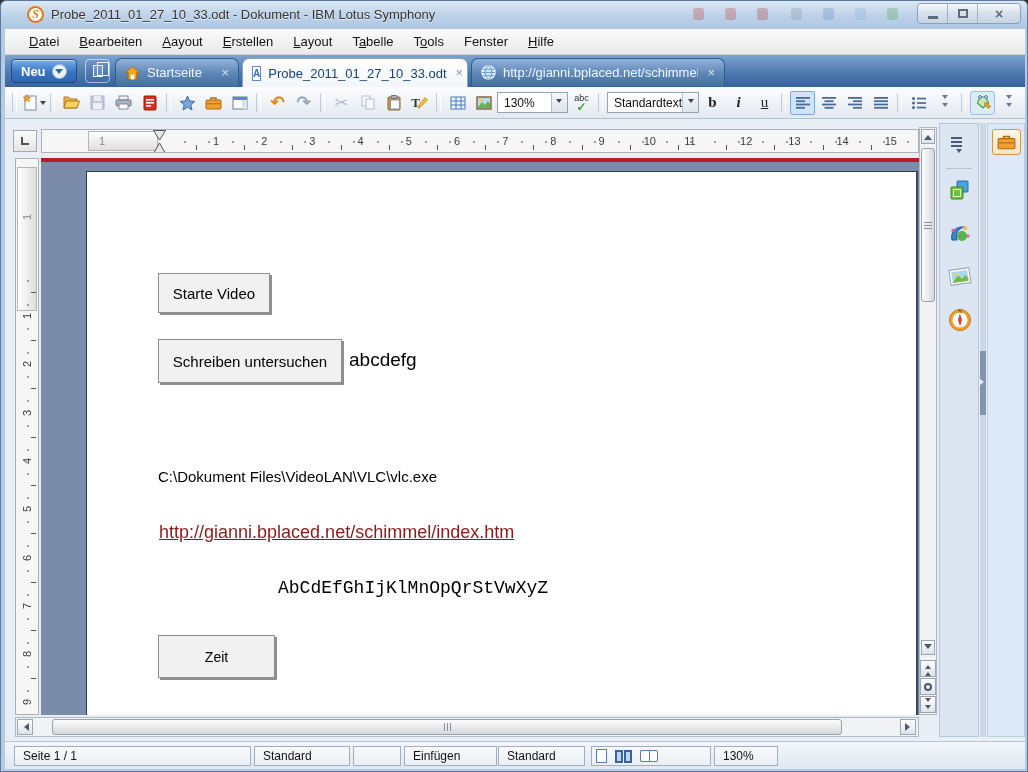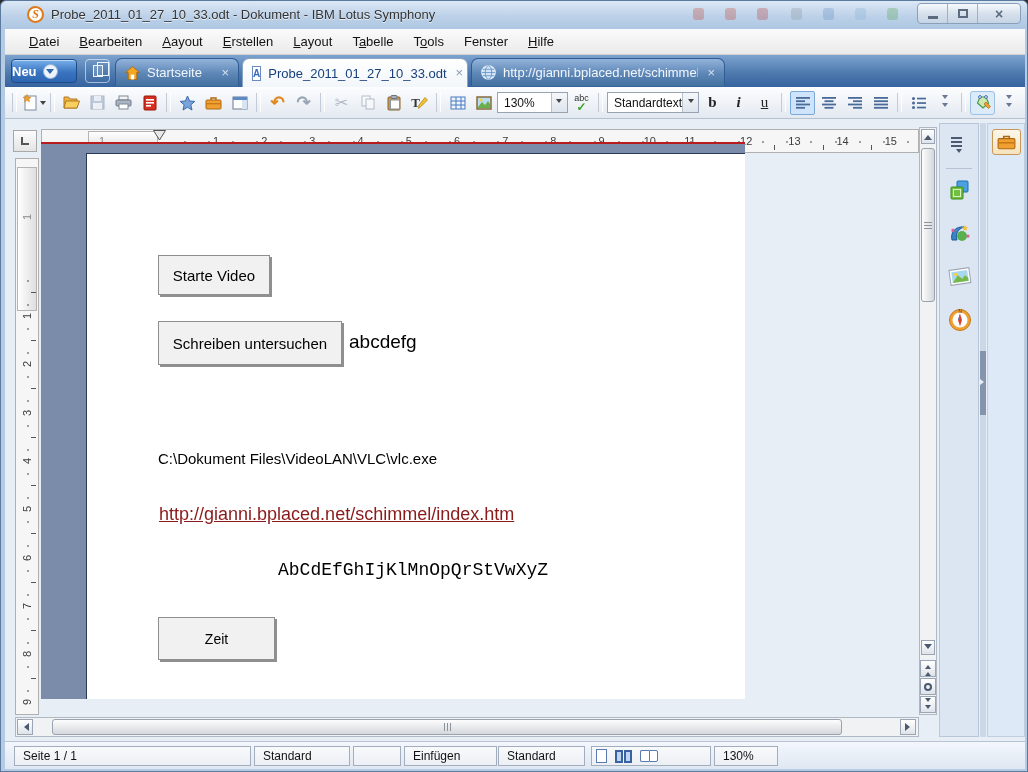--- a/index.html
+++ b/index.html
@@ -25,21 +25,21 @@
   
   .menubar{position:absolute;left:4px;top:28px;width:1020px;height:26px;display:flex;align-items:center;
            background:linear-gradient(#fbfbfb,#eaeaea);border-bottom:1px solid #d2d2d2;padding-left:14px;}
   .mitem{font-size:13px;color:#141414;padding:3px 10px;cursor:default;}
   .mn{text-decoration:underline;}
   
   .tabbar{position:absolute;left:4px;top:54px;width:1020px;height:32px;
           background:linear-gradient(#7da3d0,#4b77ac 60%,#36649f);display:flex;align-items:flex-end;}
   .neubtn{position:absolute;left:6px;top:4px;height:24px;width:66px;border-radius:4px;
           background:linear-gradient(#77b0ea,#3a74c0 55%,#2d66b2);border:1px solid #1c4c88;
-          color:#fff;font-size:13px;font-weight:bold;display:flex;align-items:center;gap:6px;
+          color:#fff;font-size:13px;font-weight:bold;display:flex;align-items:center;padding-left:9px;gap:6px;
           box-shadow:inset 0 1px 0 rgba(255,255,255,.5);}
   .neuarrow{width:15px;height:15px;border-radius:50%;background:#eef4fb;border:1px solid #9ab4d4;
             display:flex;align-items:center;justify-content:center;}
   .neuarrow i{width:0;height:0;border:4px solid transparent;border-top:5px solid #2d66b2;margin-top:4px;}
   .dupbtn{position:absolute;left:80px;top:4px;width:25px;height:24px;border-radius:4px;
           border:1px solid rgba(255,255,255,.55);display:flex;align-items:center;justify-content:center;}
   .dupico{width:10px;height:12px;border:1px solid #eef4fb;background:rgba(255,255,255,.15);position:relative;}
   .dupico:before{content:"";position:absolute;left:3px;top:-4px;width:10px;height:12px;border:1px solid #eef4fb;}
   .tabs{position:absolute;left:110px;bottom:0;display:flex;gap:3px;}
   .tab{height:28px;border-radius:7px 7px 0 0;display:flex;align-items:center;gap:7px;padding:0 9px;
@@ -80,22 +80,22 @@
           border:1px solid #b0b0b0;overflow:hidden;}
   .vmargin{position:absolute;left:1px;top:8px;width:20px;height:144px;background:linear-gradient(90deg,#ffffff,#dedede);
            border:1px solid #b4b4b4;}
   .rnum{position:absolute;top:5px;font-size:11px;color:#3c3c3c;transform:translateX(-50%);}
   .htick{position:absolute;bottom:2px;width:1px;height:5px;background:#555;}
   .hdot{position:absolute;top:11px;width:2px;height:2px;background:#808080;border-radius:50%;}
   .vnum{position:absolute;left:11px;font-size:11px;color:#3c3c3c;transform:translate(-50%,-50%) rotate(-90deg);}
   .vtick{position:absolute;right:2px;height:1px;width:5px;background:#555;}
   .vdot{position:absolute;left:11px;width:2px;height:2px;background:#808080;border-radius:50%;}
   .marker{position:absolute;left:111px;top:0;}
-  .viewport{position:absolute;left:36px;top:23px;width:704px;height:557px;background:#7b8cab;
-            border-top:2px solid #b91c1c;overflow:hidden;}
+  .viewport{position:absolute;left:36px;top:39px;width:878px;height:557px;background:#7b8cab;
+            border-top:4px solid #b91c1c;overflow:hidden;}
   .page{position:absolute;left:45px;top:9px;width:832px;height:548px;background:#fff;
         border:1px solid #2a3a58;border-right:2px solid #3a4660;border-bottom:none;}
   .docbtn{position:absolute;background:#f1f1f1;border:1px solid #8e8e8e;box-shadow:2px 2px 0 #8f8f8f;
           display:flex;align-items:center;justify-content:center;font-size:15px;color:#000;}
   .dtext{position:absolute;color:#000;white-space:pre;}
   .mono{font-family:"Liberation Mono",monospace;font-size:18px;}
   
   .hscroll{position:absolute;left:10px;top:598px;width:904px;height:20px;background:#f1f2f4;border:1px solid #b0b8c4;}
   .vscroll{position:absolute;left:914px;top:8px;width:18px;height:588px;background:#f1f2f4;border:1px solid #b0b8c4;}
   .sbtn{position:absolute;background:linear-gradient(#ffffff,#dfe3e9);border:1px solid #9aa6b6;

